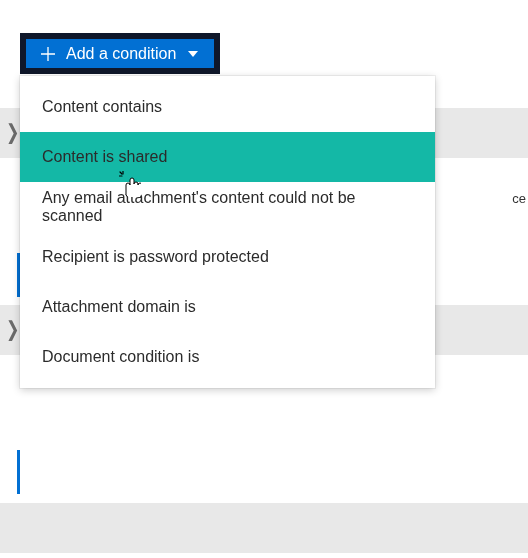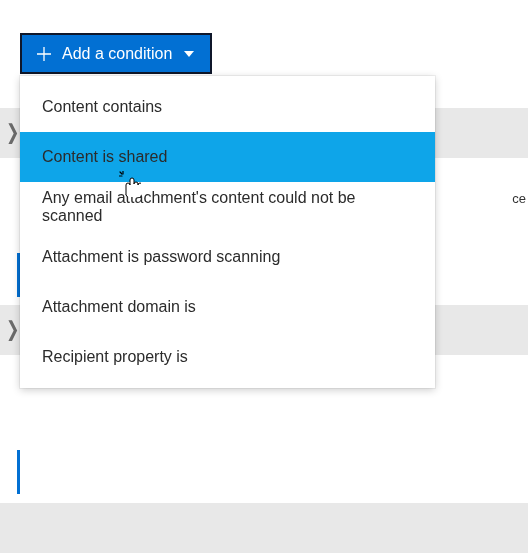--- a/index.html
+++ b/index.html
@@ -52,21 +52,21 @@
     .blue-side.b2 { top: 450px; }
 
     .add-btn {
       position: absolute;
       top: 33px;
       left: 20px;
       height: 41px;
       padding: 0 16px 0 14px;
       background: #0270d3;
       color: #fff;
-      border: 2px solid #0f172a;
+      border: 6px solid #0f172a;
       display: flex;
       align-items: center;
       gap: 10px;
       font-size: 16px;
       cursor: pointer;
       z-index: 2;
     }
     .add-btn .plus {
       display: inline-flex;
       align-items: center;
@@ -94,21 +94,21 @@
       padding: 0 22px;
       height: 50px;
       display: flex;
       align-items: center;
       font-size: 16px;
       color: #2b2b2b;
       cursor: pointer;
       position: relative;
     }
     .dropdown-item.hovered {
-      background: #0ea5e9;
+      background: #14b8a6;
     }
     .cursor {
       position: absolute;
       top: 171px;
       left: 119px;
       z-index: 5;
       pointer-events: none;
     }
     .cursor svg { display: block; }
   </style>
@@ -142,27 +142,27 @@
     <div class="dropdown-item">
       <span>Content contains</span>
     </div>
     <div class="dropdown-item hovered">
       <span>Content is shared</span>
     </div>
     <div class="dropdown-item">
       <span>Any email attachment's content could not be scanned</span>
     </div>
     <div class="dropdown-item">
-      <span>Attachment is password scanning</span>
+      <span>Recipient is password protected</span>
     </div>
     <div class="dropdown-item">
       <span>Attachment domain is</span>
     </div>
     <div class="dropdown-item">
-      <span>Recipient property is</span>
+      <span>Document condition is</span>
     </div>
   </div>
 
 <div class="cursor">
   <svg width="22" height="26" viewBox="0 0 22 26">
     <path d="M7 24 v-10 q0-2 2-2 t2 2 v-5 q0-2 2-2 t2 2 v4 q0-2 2-2 t2 2 v1 q0-2 2-2 t2 2 v8 q0 4 -4 6 h-8 q-2 -1 -4 -4 z" fill="#fff" stroke="#000" stroke-width="1"></path>
     <path d="M5 6 v-5 M5 6 h-5 M2 2 l3 3" stroke="#000" stroke-width="0"></path>
     <g stroke="#000" stroke-width="1.2" stroke-linecap="round">
       <line x1="4" y1="0" x2="4" y2="3"></line>
       <line x1="0" y1="5" x2="3" y2="5"></line>

